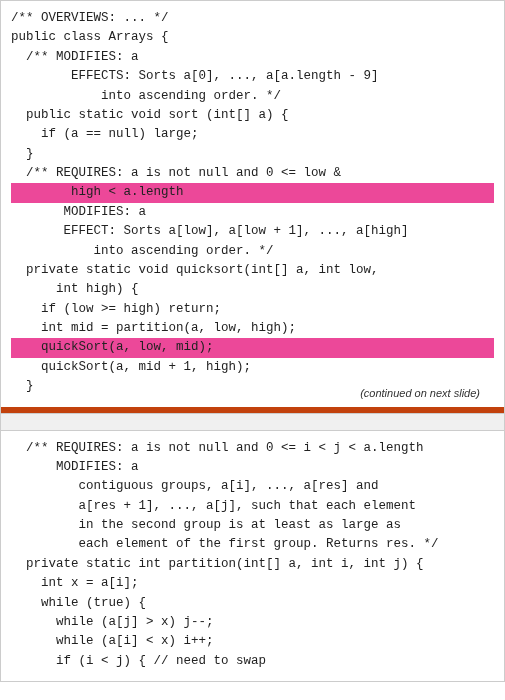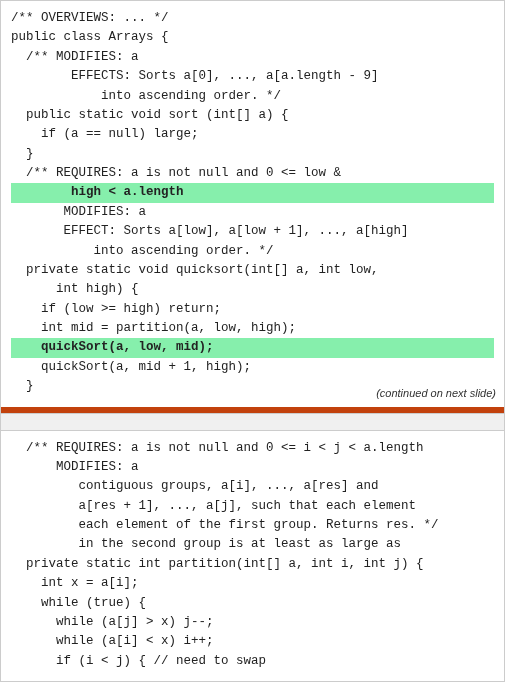--- a/index.html
+++ b/index.html
@@ -33,27 +33,26 @@
     }
 
     .code-line {
       line-height: 1.55;
       white-space: pre;
       font-family: 'Courier New', Courier, monospace;
       font-size: 12.5px;
     }
 
     .highlight-line {
-      background-color: #86efac;
-      font-weight: bold;
+      background-color: #ec4899;
     }
 
     .continued-label {
       position: absolute;
-      right: 8px;
+      right: 24px;
       bottom: 8px;
       font-family: Arial, sans-serif;
       font-size: 11px;
       color: #333333;
       font-style: italic;
       background: white;
     }
 
     .gap-section {
       height: 18px;
@@ -88,22 +87,22 @@
       <div class="code-line">    quickSort(a, mid + 1, high);</div>
       <div class="code-line">  }</div>
       <div class="continued-label">(continued on next slide)</div>
     </div>
   <div class="gap-section"></div>
   <div class="code-section-bottom" id="bottom-section">
   <div class="code-line">  /** REQUIRES: a is not null and 0 &lt;= i &lt; j &lt; a.length</div>
       <div class="code-line">      MODIFIES: a</div>
       <div class="code-line">         contiguous groups, a[i], ..., a[res] and</div>
       <div class="code-line">         a[res + 1], ..., a[j], such that each element</div>
+      <div class="code-line">         in the second group is at least as large as</div>
       <div class="code-line">         each element of the first group. Returns res. */</div>
-      <div class="code-line">         in the second group is at least as large as</div>
       <div class="code-line">  private static int partition(int[] a, int i, int j) {</div>
       <div class="code-line">    int x = a[i];</div>
       <div class="code-line">    while (true) {</div>
       <div class="code-line">      while (a[j] &gt; x) j--;</div>
       <div class="code-line">      while (a[i] &lt; x) i++;</div>
       <div class="code-line">      if (i &lt; j) { // need to swap</div>
     </div>
 </div>
 
 </body></html>

